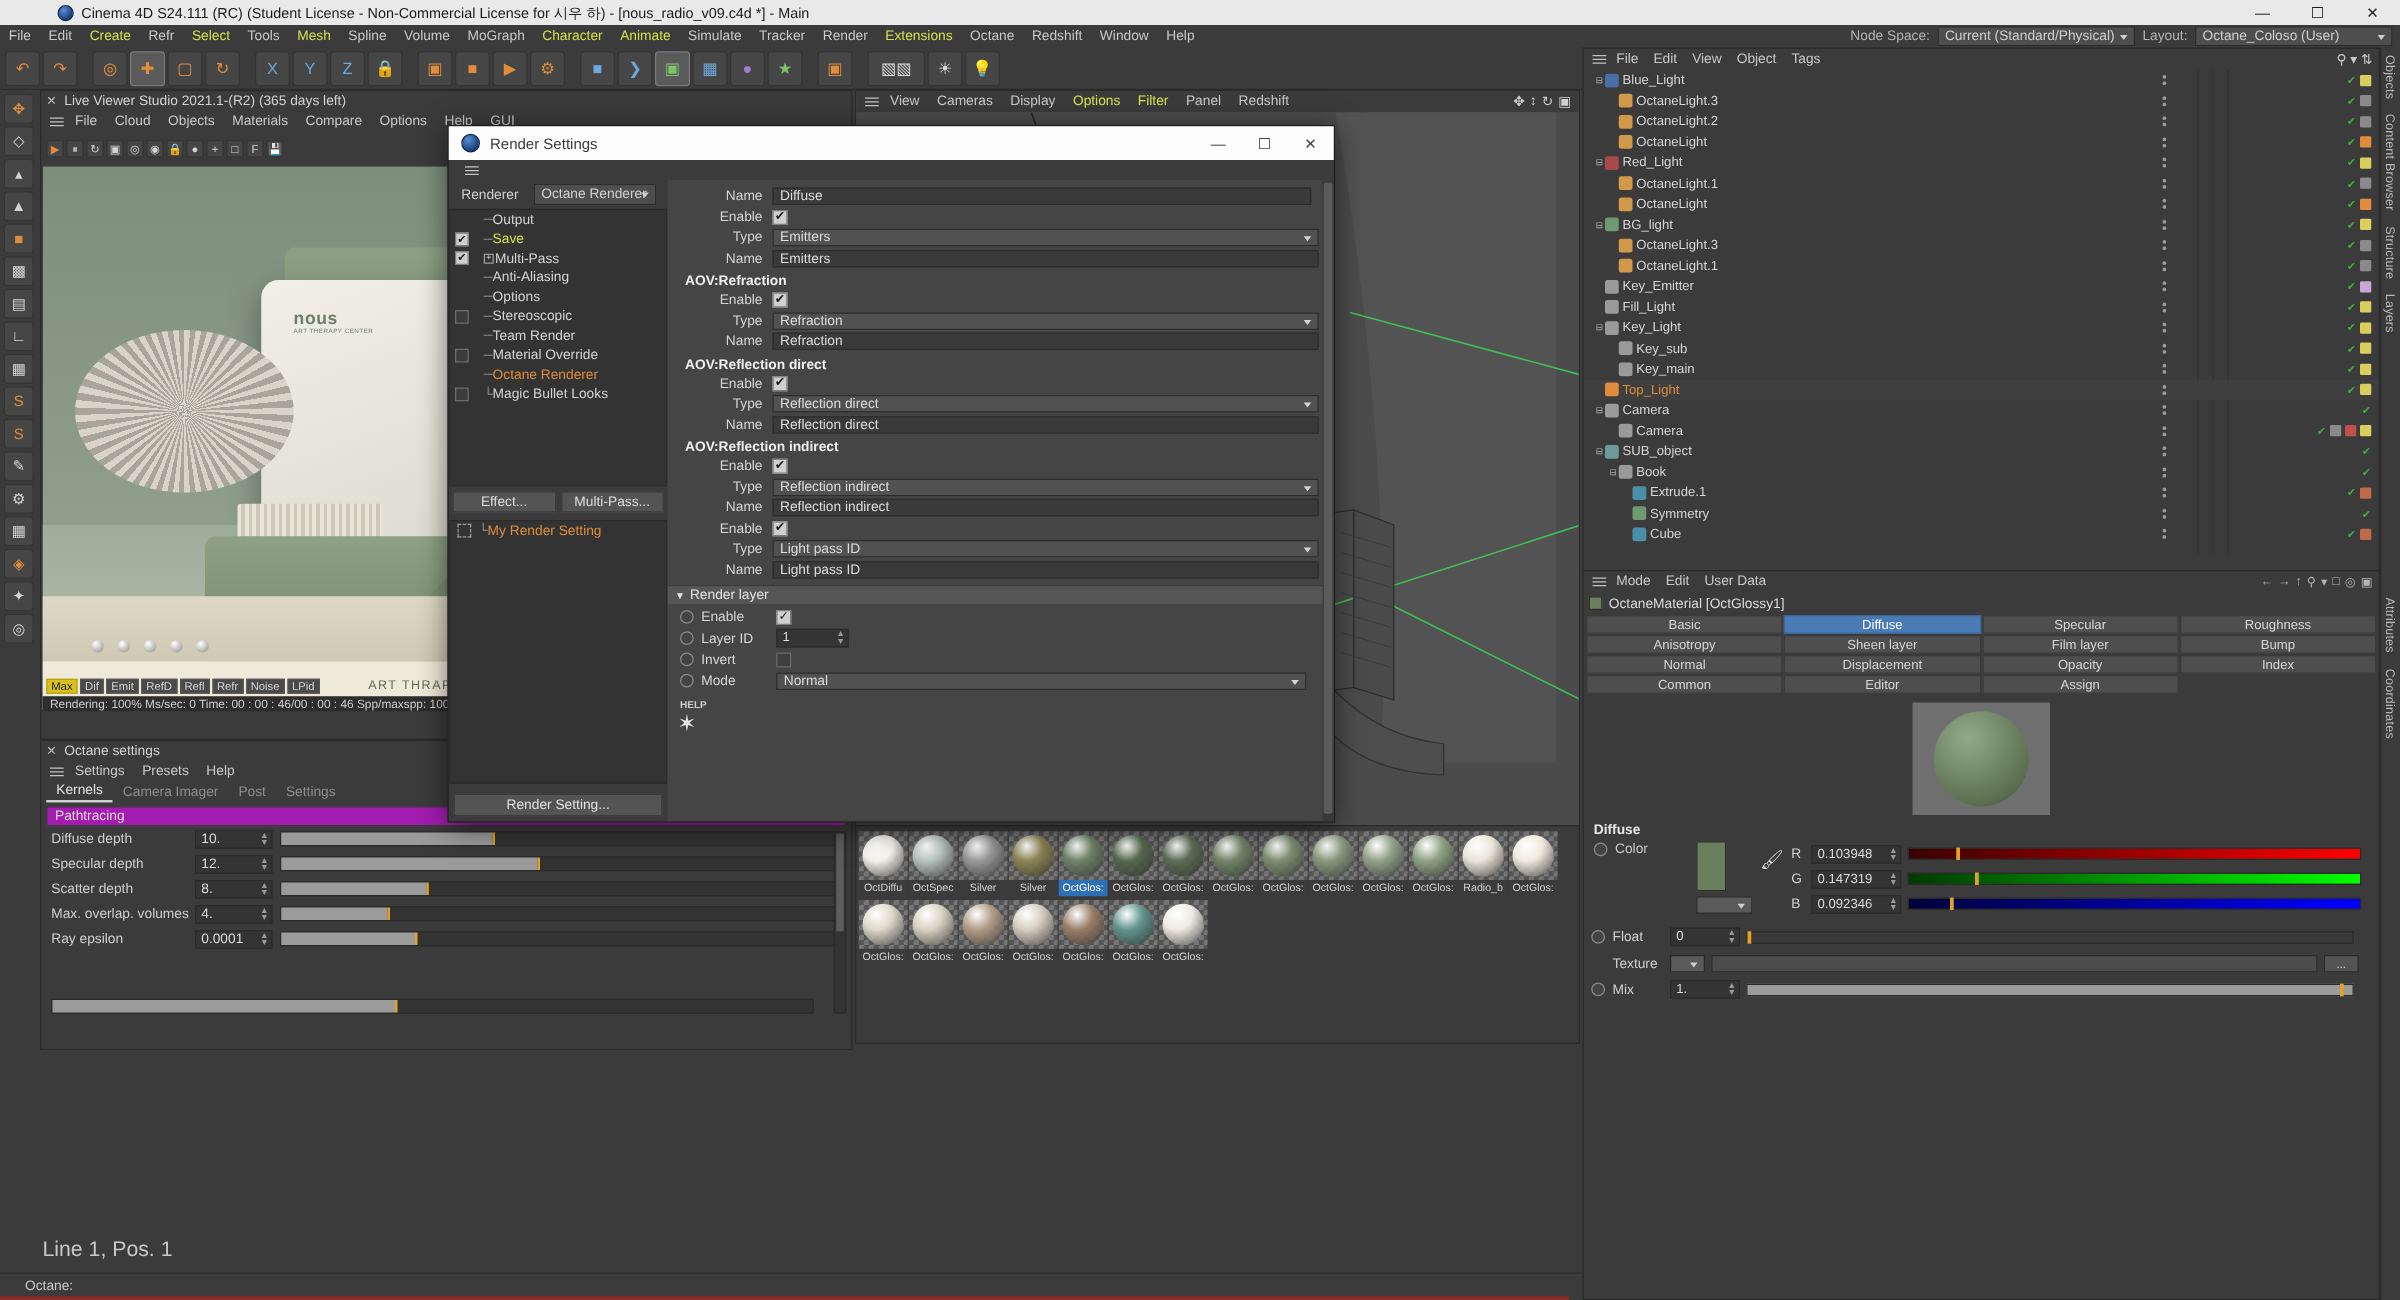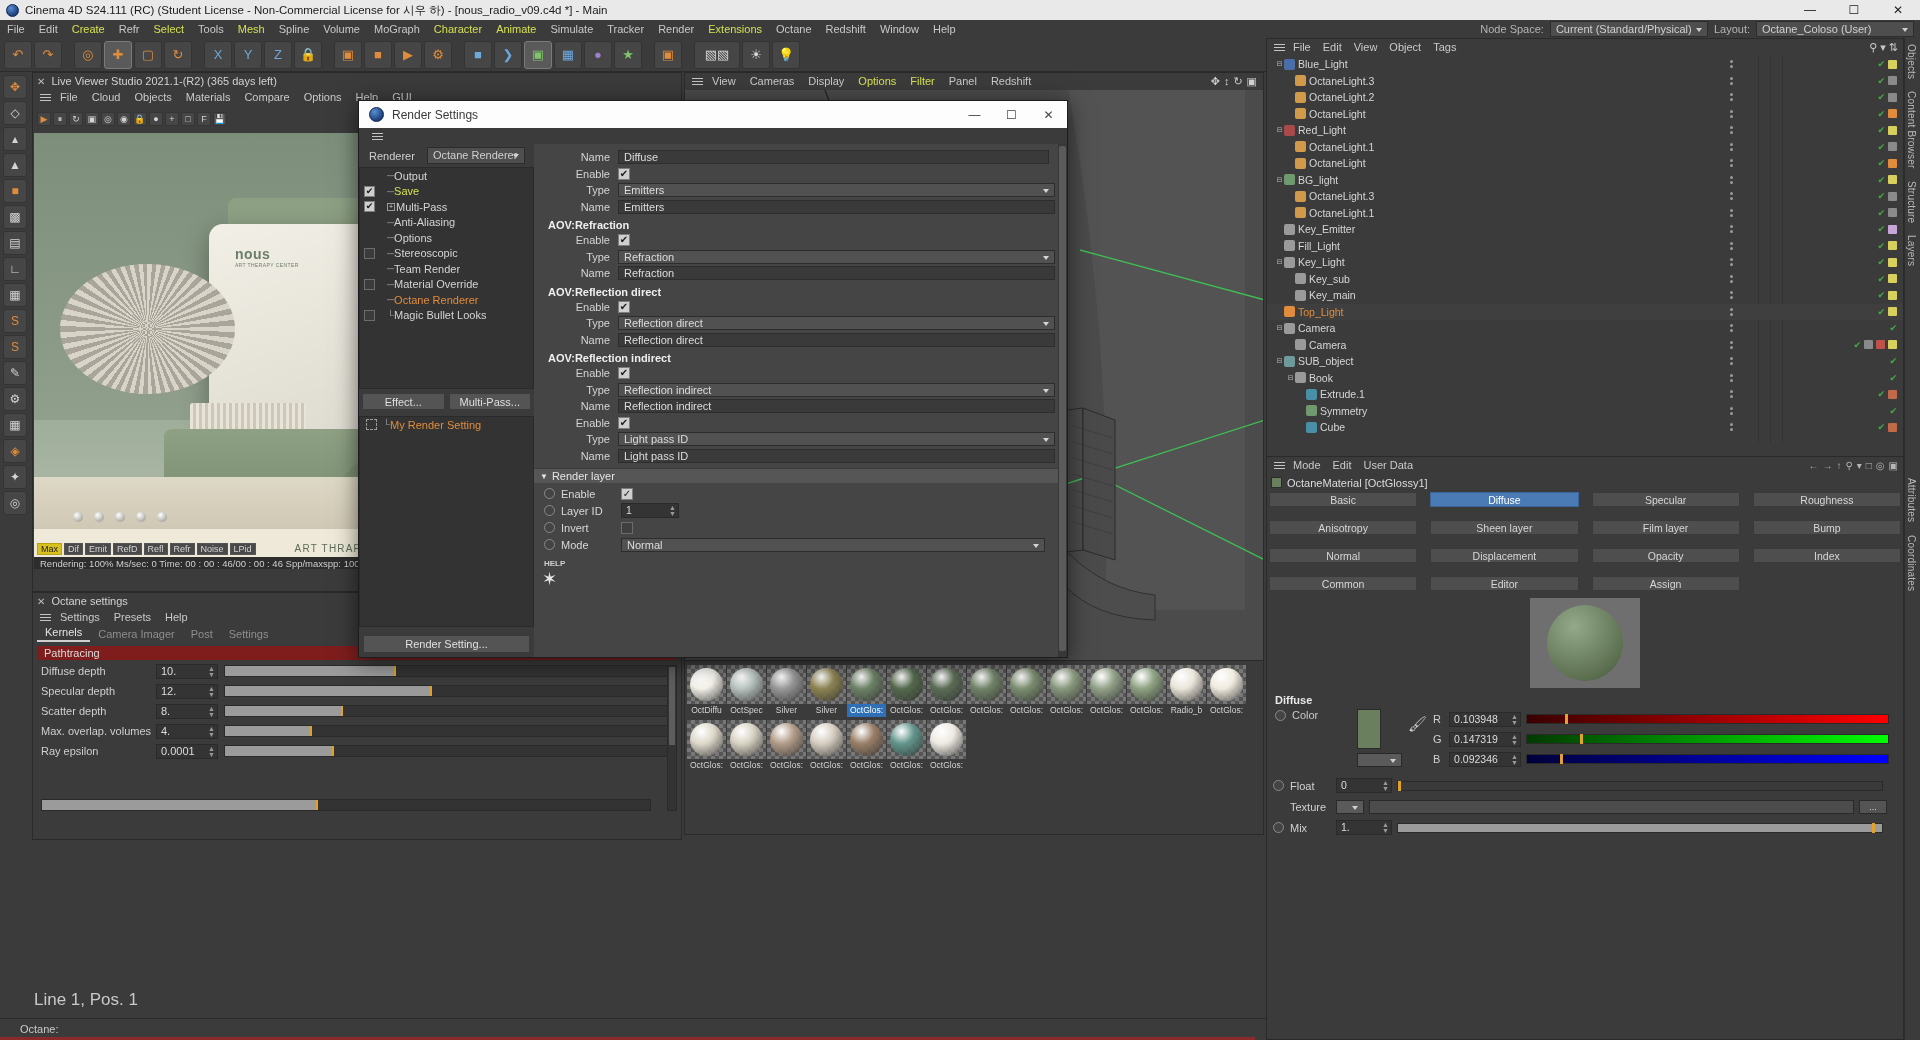--- a/index.html
+++ b/index.html
@@ -9,21 +9,21 @@
     font-size: 11px;
     background:#3b3b3b;
     color:#c8c8c8;
     -webkit-font-smoothing: antialiased;
   }
 
   
   #titlebar {
     position:absolute; left:0; top:0; width:1920px; height:20px;
     background:#e9e9e9; color:#1a1a1a; font-size:11.5px;
-    display:flex; align-items:center;
+    display:flex; align-items:center;padding-left:40px;
   }
   #titlebar .c4dlogo {
     width:13px;height:13px;border-radius:50%;
     background:radial-gradient(circle at 35% 30%, #5a8fd4, #1b3f7a 70%);
     margin-left:6px;margin-right:6px;flex:none;
     border:1px solid #0d2550;
   }
   #titlebar .wbtns { margin-left:auto; display:flex; height:20px; }
   #titlebar .wbtn {
     width:44px;height:20px;display:flex;align-items:center;justify-content:center;
@@ -135,21 +135,21 @@
 
   
   #octpanel{
     position:absolute;left:32px;top:592px;width:650px;height:248px;
     background:#3b3b3b;border:1px solid #2a2a2a;
   }
   .tabrow{height:16px;display:flex;align-items:flex-end;gap:0;padding-left:4px;font-size:11px;}
   .tabrow .tb{padding:0 8px;line-height:15px;color:#8e8e8e;}
   .tabrow .tb.sel{color:#e3e3e3;border-bottom:2px solid #cfcfcf;}
   .sectionbar{
-    height:16px;background:#7f1d1d;border:1px solid #3a3a3a;color:#dcdcdc;
+    height:16px;background:#a21caf;border:1px solid #3a3a3a;color:#dcdcdc;
     display:flex;align-items:center;padding-left:6px;font-size:11px;margin:3px 4px 0 4px;
   }
   .prow{height:20px;display:flex;align-items:center;padding-left:8px;font-size:11px;}
   .prow .pl{width:115px;color:#cfcfcf;}
   .numbox{
     width:62px;height:15px;background:#343434;border:1px solid #2a2a2a;color:#dcdcdc;
     font-size:11px;line-height:13px;padding-left:4px;position:relative;margin-right:6px;
   }
   .numbox .sp{position:absolute;right:2px;top:1px;font-size:7px;color:#9a9a9a;line-height:6px;}
   .slider{height:12px;background:#333;border:1px solid #2a2a2a;position:relative;flex:1;margin-right:10px;}
@@ -229,21 +229,21 @@
 
   
   #attrman{
     position:absolute;left:1266px;top:456px;width:638px;height:584px;
     background:#3b3b3b;border:1px solid #2a2a2a;
   }
   #amenu{height:17px;display:flex;align-items:center;font-size:11px;}
   #amenu .mi{padding:0 6px;line-height:17px;color:#c9c9c9;}
   #amenu .right{margin-left:auto;display:flex;gap:4px;padding-right:5px;align-items:center;color:#b5b5b5;font-size:10px;}
   #attrtitle{height:17px;display:flex;align-items:center;gap:5px;font-size:11px;padding-left:4px;color:#dcdcdc;}
-  .mtabs{display:grid;grid-template-columns:repeat(4,1fr);gap:13px;padding:1px 2px;}
+  .mtabs{display:grid;grid-template-columns:repeat(4,1fr);gap:1px;padding:1px 2px;}
   .mtab{height:15px;background:#4e4e4e;border:1px solid #3a3a3a;color:#d7d7d7;
         display:flex;align-items:center;justify-content:center;font-size:10.5px;}
   .mtab.sel{background:#4a7bb5;border-color:#3b6699;color:#fff;}
   .mtab.empty{background:transparent;border:none;}
   #preview{width:110px;height:90px;margin:6px auto 0 auto;background:#6f6f6f;display:flex;align-items:center;justify-content:center;}
   #preview .pball{width:76px;height:76px;border-radius:50%;}
   .arow{height:21px;display:flex;align-items:center;font-size:11px;padding-left:6px;}
   .radio{width:11px;height:11px;border-radius:50%;border:1px solid #8a8a8a;background:#444;margin-right:6px;flex:none;}
   .arow .al{width:46px;color:#d0d0d0;}
   .swatch{width:24px;height:40px;border:1px solid #2b2b2b;}

